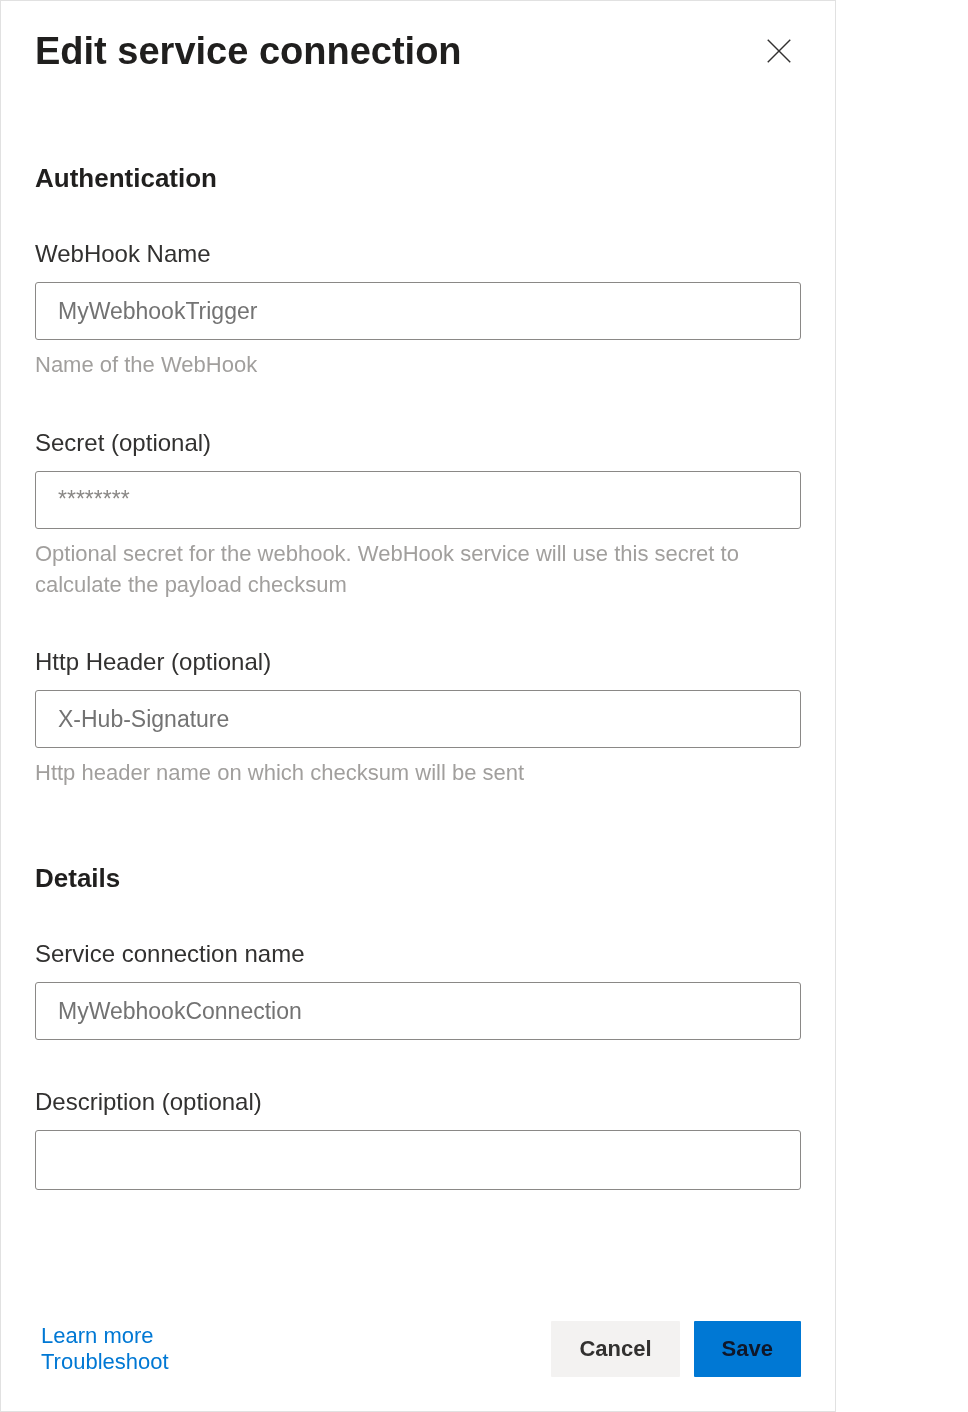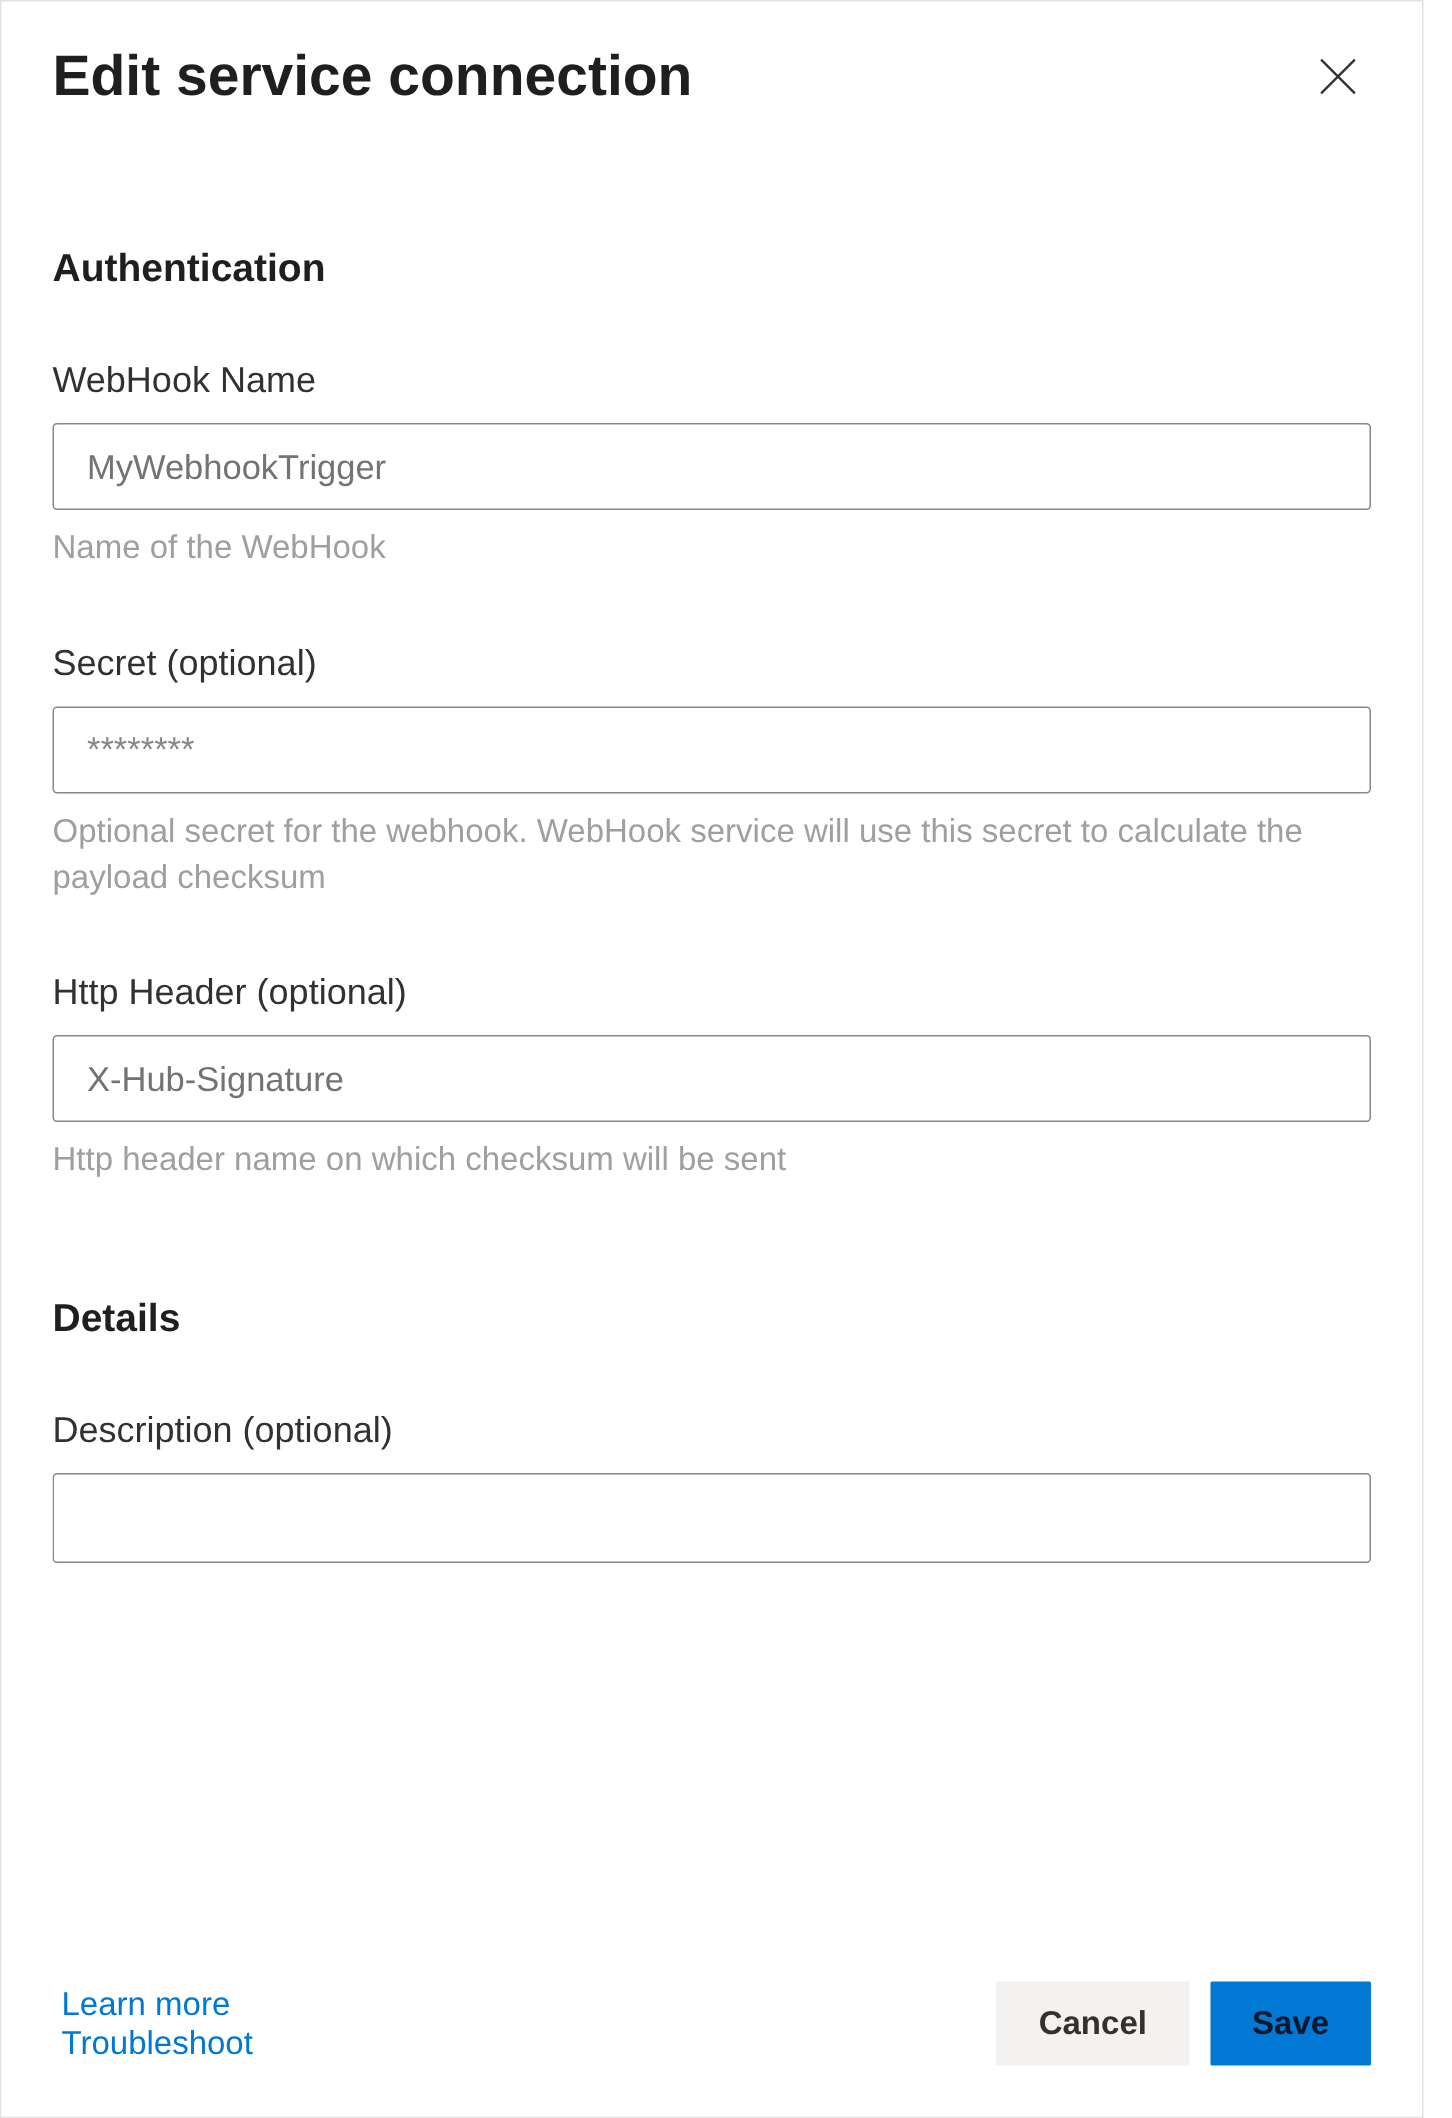--- a/index.html
+++ b/index.html
@@ -8,21 +8,21 @@
       padding: 0;
     }
     html, body {
       width: 968px;
       height: 1412px;
       font-family: "Segoe UI", -apple-system, BlinkMacSystemFont, sans-serif;
       background: #ffffff;
       color: #323130;
     }
     .panel {
-      width: 949px;
+      width: 836px;
       height: 1412px;
       border: 1px solid #e1e1e1;
       display: flex;
       flex-direction: column;
       position: relative;
     }
     .panel-header {
       display: flex;
       align-items: center;
       justify-content: space-between;
@@ -187,20 +187,24 @@
       <div class="form-field">
         <label class="field-label">Http Header (optional)</label>
         <input type="text" class="field-input" value="X-Hub-Signature" style="">
         <div class="field-help">Http header name on which checksum will be sent</div>
       </div>
     </div>
 
     <div class="section">
       <h2 class="section-heading">Details</h2>
 
+      <div class="form-field">
+        <label class="field-label">Service connection name</label>
+        <input type="text" class="field-input" value="MyWebhookConnection" style="">
+      </div>
 
       <div class="form-field truncated-field-wrap">
         <label class="field-label">Description (optional)</label>
         <textarea class="description-textarea" style=""></textarea>
       </div>
     </div>
 
   </div>
 
   <div class="panel-footer">

